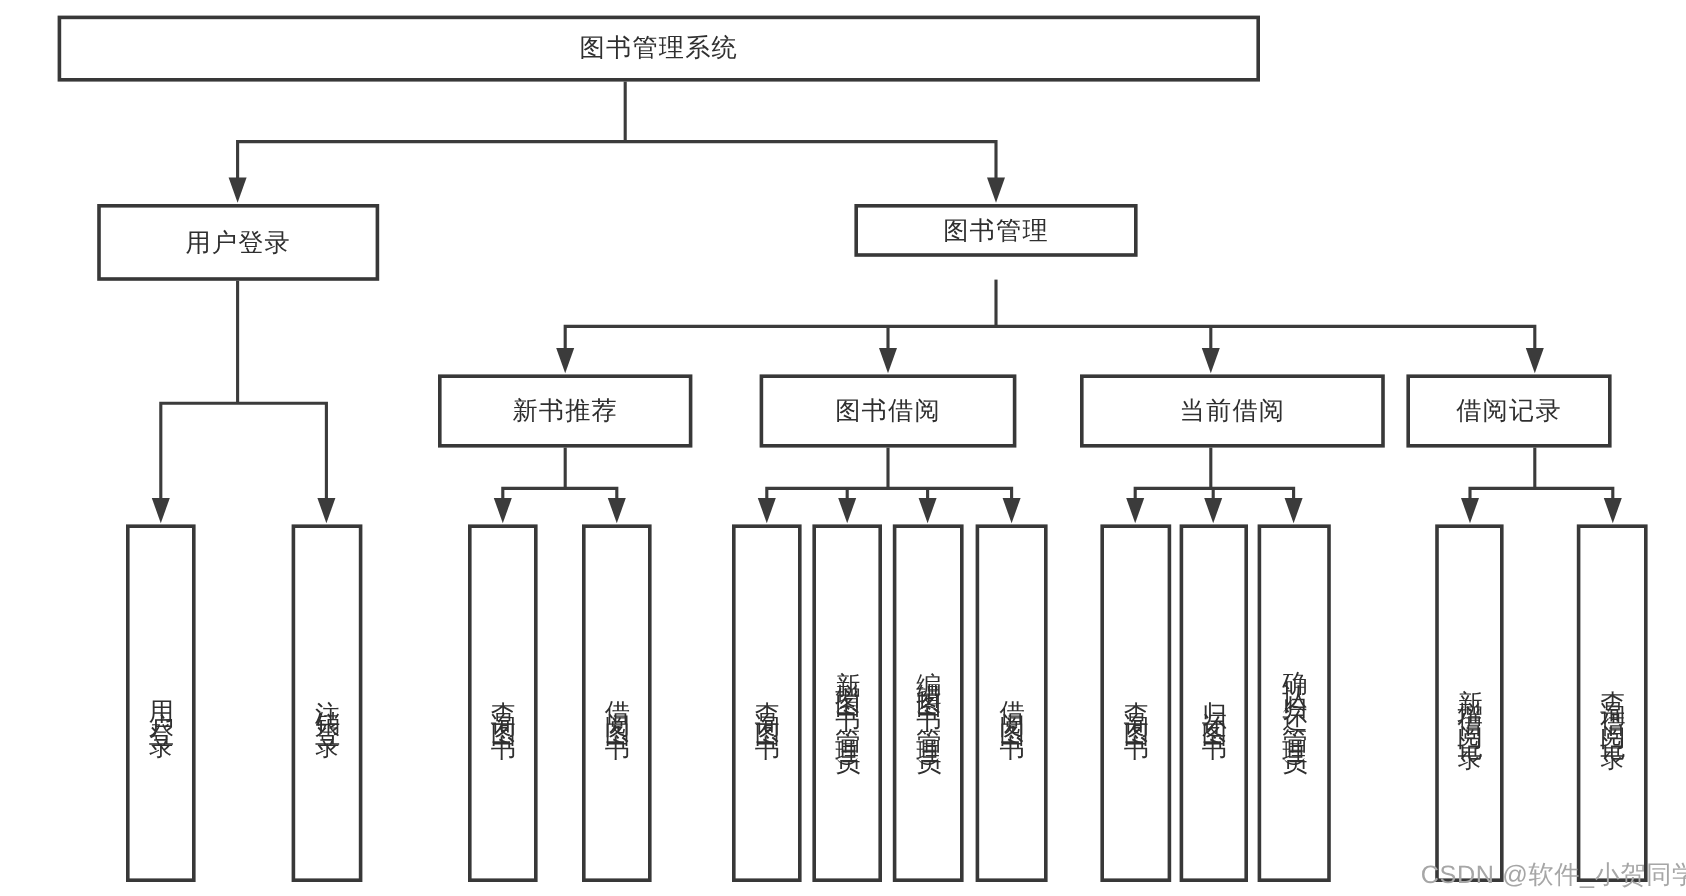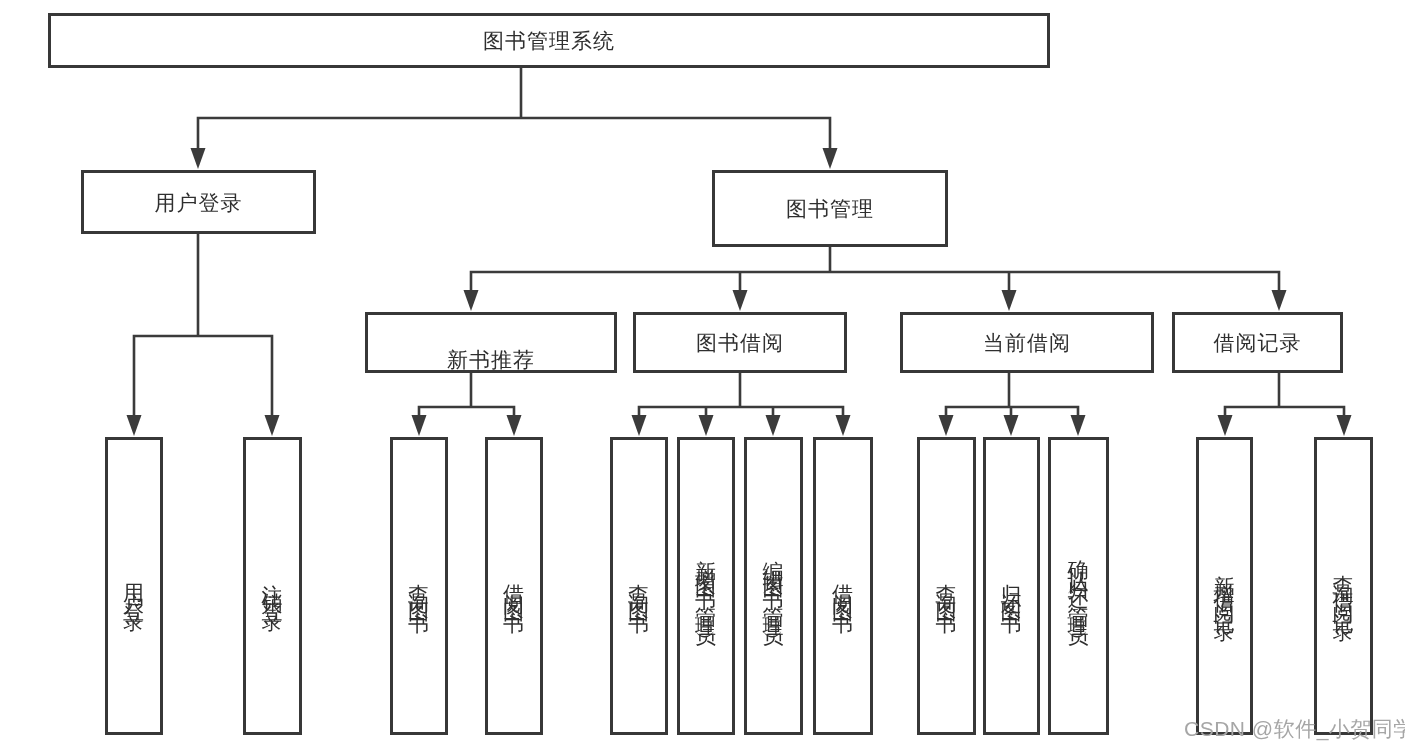--- a/index.html
+++ b/index.html
@@ -104,25 +104,25 @@
     </g>
   </svg>
 
   <div class="box" style="left:20px;top:13px;width:1002px;height:55px;margin-left:28px;">
     <span class="hlabel">图书管理系统</span>
   </div>
 
   <div class="box" style="left:81px;top:170px;width:235px;height:64px;">
     <span class="hlabel">用户登录</span>
   </div>
-  <div class="box" style="left:712px;top:170px;width:236px;height:77px;">
+  <div class="box" style="left:712px;top:170px;width:236px;height:44px;">
     <span class="hlabel">图书管理</span>
   </div>
 
-  <div class="box" style="left:365px;top:312px;width:252px;height:61px;align-items:flex-end;">
+  <div class="box" style="left:365px;top:312px;width:212px;height:61px;">
     <span class="hlabel">新书推荐</span>
   </div>
   <div class="box" style="left:633px;top:312px;width:214px;height:61px;text-align:center;">
     <span class="hlabel">图书借阅</span>
   </div>
   <div class="box" style="left:900px;top:312px;width:254px;height:61px;">
     <span class="hlabel">当前借阅</span>
   </div>
   <div class="box" style="left:1172px;top:312px;width:171px;height:61px;">
     <span class="hlabel">借阅记录</span>

